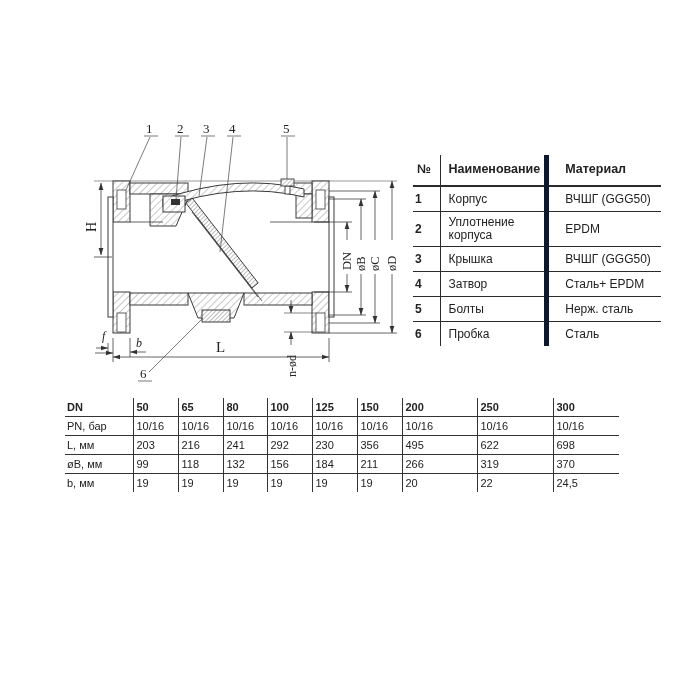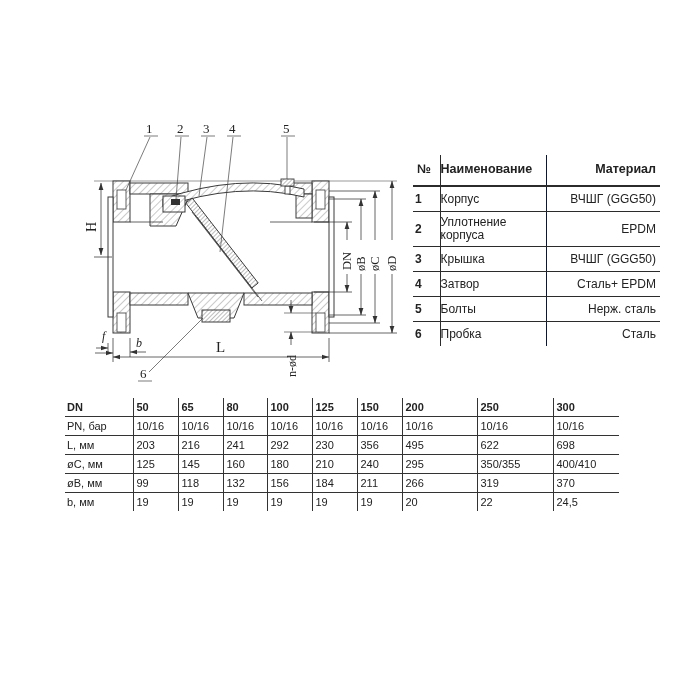--- a/index.html
+++ b/index.html
@@ -12,22 +12,22 @@
   .ser{font-family:"Liberation Serif","DejaVu Serif",serif;fill:#222;}
 
   
   table.parts{position:absolute;left:413px;top:155px;border-collapse:collapse;
               table-layout:fixed;font-size:12px;color:#222;}
   .parts th{font-size:12.5px;font-weight:bold;text-align:left;
             border-bottom:2px solid #2b2b2b;padding:4px 4px 6px 4px;height:20px;vertical-align:middle;}
   .parts td{border-bottom:1px solid #2b2b2b;padding:4px 4px;line-height:13px;
             height:16px;vertical-align:middle;}
   .parts tr:last-child td{border-bottom:none;}
-  .parts .c2{border-left:1px solid #2b2b2b;padding-left:0;}
-  .parts .c3{border-left:1px solid #0f172a;padding-left:16px;text-align:right;}
+  .parts .c2{border-left:1px solid #2b2b2b;padding-left:8px;}
+  .parts .c3{border-left:5px solid #0f172a;padding-left:16px;}
   .parts .num{font-weight:bold;padding-left:2px;}
 
   
   table.dims{position:absolute;left:65px;top:398px;border-collapse:collapse;
              table-layout:fixed;font-size:11px;color:#222;}
   .dims td{height:18px;padding:0 2px 0 3px;border-bottom:1px solid #333;
            vertical-align:middle;white-space:nowrap;overflow:hidden;}
   .dims tr:last-child td{border-bottom:none;}
   .dims td + td{border-left:1px solid #333;}
   .dims tr:first-child td{font-weight:bold;}
@@ -260,32 +260,20 @@
         <td>216</td>
         <td>241</td>
         <td>292</td>
         <td>230</td>
         <td>356</td>
         <td>495</td>
         <td>622</td>
         <td>698</td>
       </tr>
       <tr>
-        <td>øC, мм</td>
-        <td>125</td>
-        <td>145</td>
-        <td>160</td>
-        <td>180</td>
-        <td>210</td>
-        <td>240</td>
-        <td>295</td>
-        <td>350/355</td>
-        <td>400/410</td>
-      </tr>
-      <tr>
         <td>øB, мм</td>
         <td>99</td>
         <td>118</td>
         <td>132</td>
         <td>156</td>
         <td>184</td>
         <td>211</td>
         <td>266</td>
         <td>319</td>
         <td>370</td>

